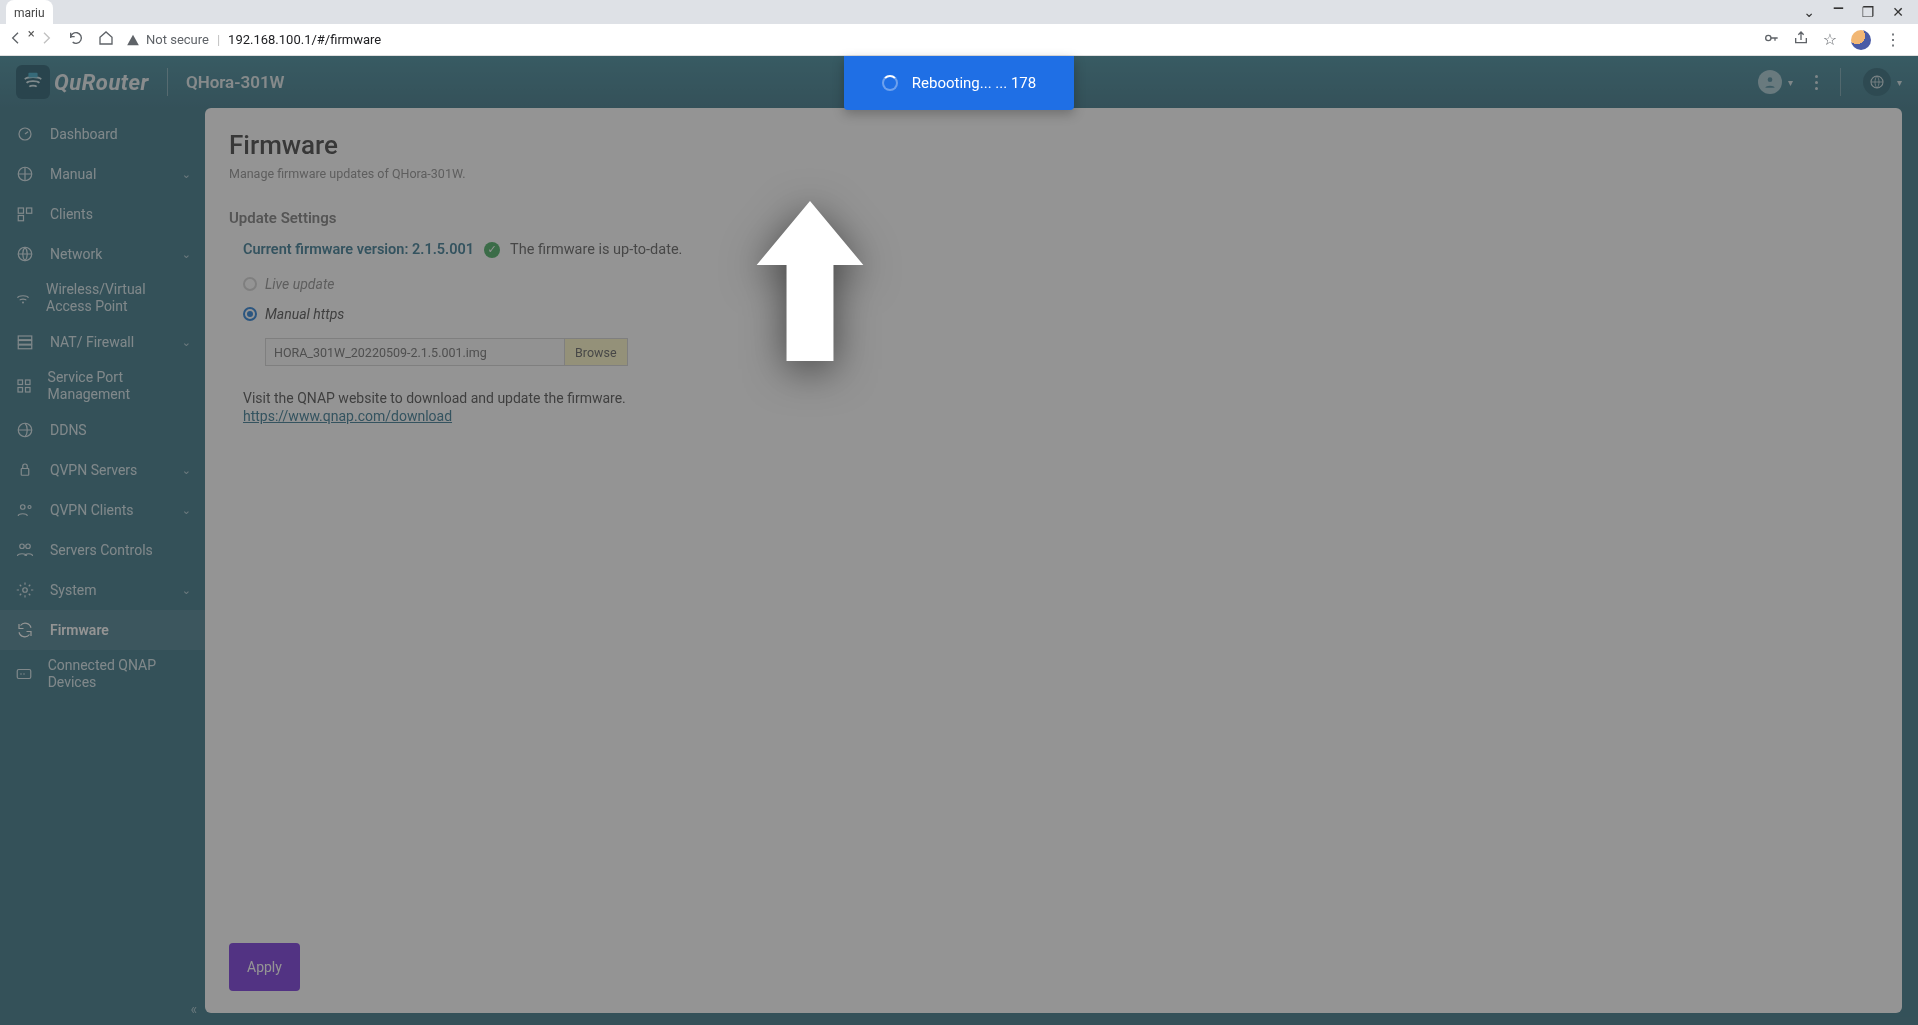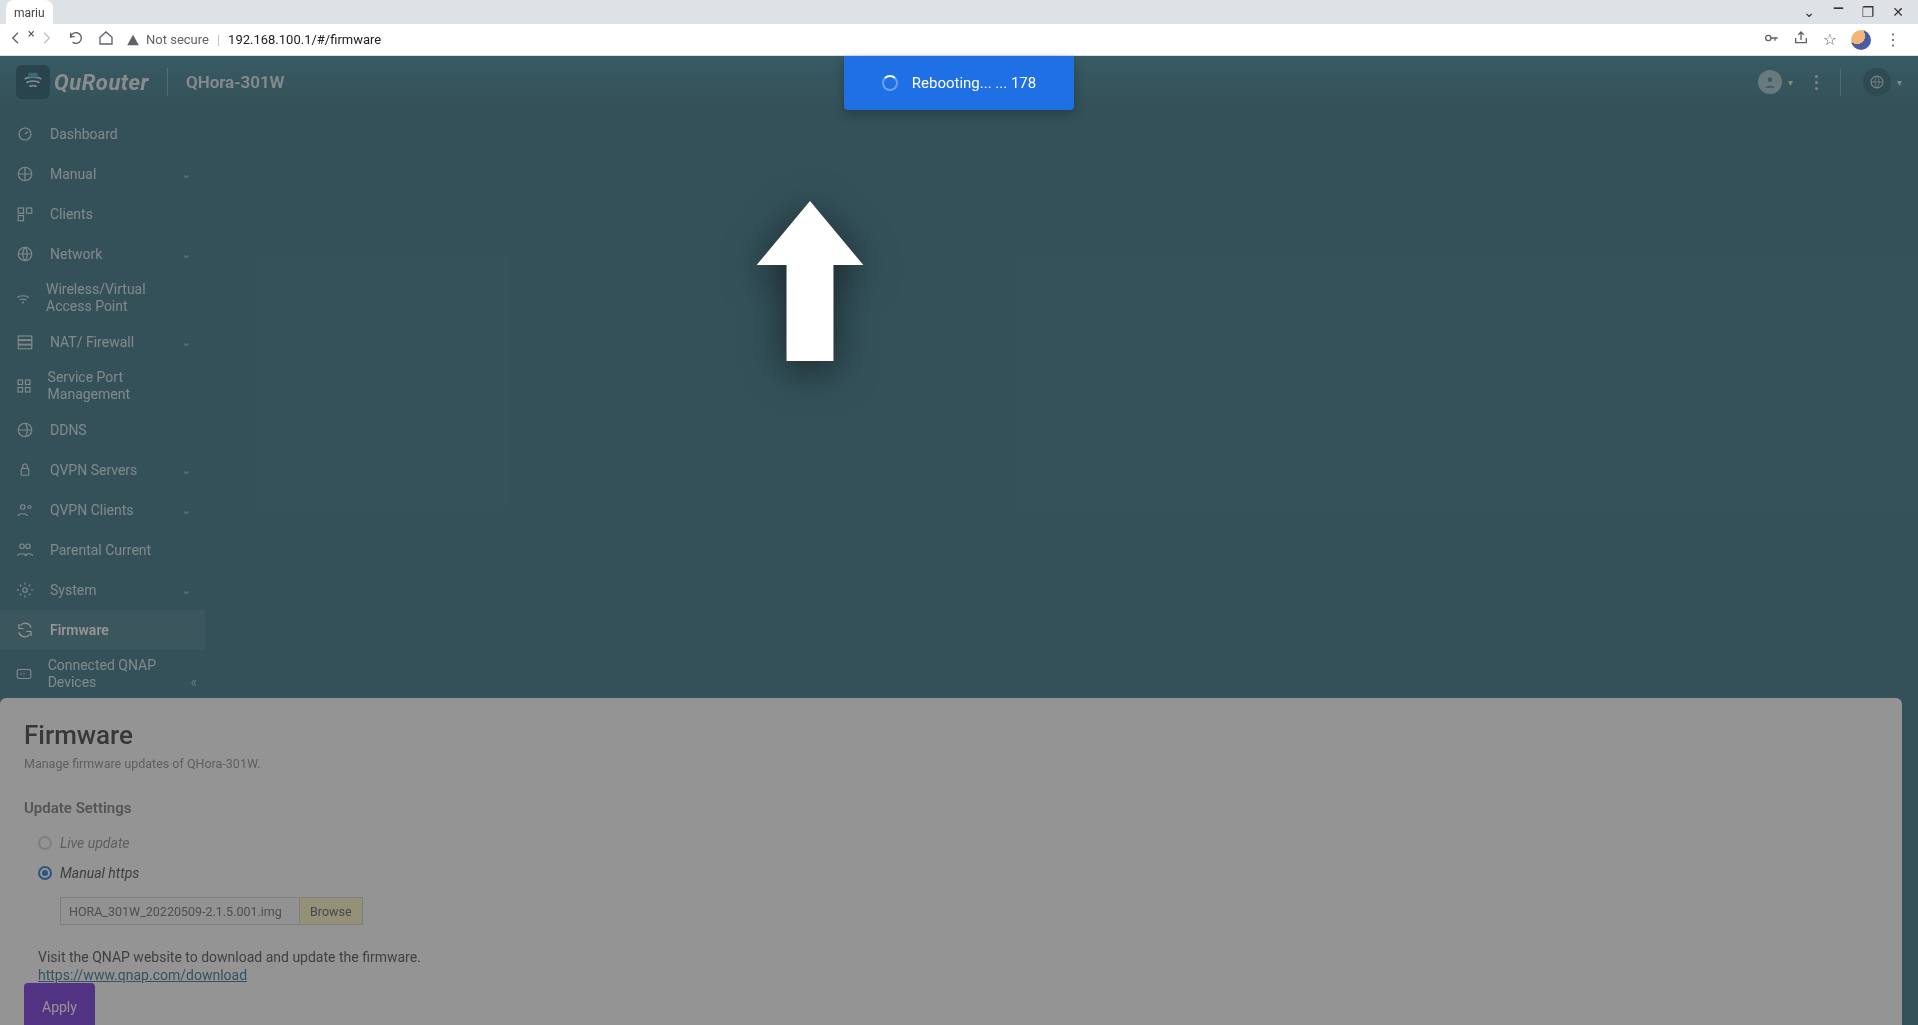--- a/index.html
+++ b/index.html
@@ -36,21 +36,21 @@
   .brand .model { font-size: 17px; font-weight: 600; color: #dfe9eb; }
   .app-header .spacer { flex: 1; }
   .header-right { display: flex; align-items: center; gap: 22px; }
   .user-chip { width: 24px; height: 24px; border-radius: 50%; background: #9fc5cf; display:flex; align-items:center; justify-content:center; }
   .header-right .caret { font-size: 10px; color: #cfe0e4; }
   .hr-group { display:flex; align-items:center; gap:6px; }
   .header-div { width:1px; height:28px; background: rgba(255,255,255,.3); }
   .globe-btn { width: 28px; height: 28px; border-radius: 50%; background: #1e5c6d; display:flex; align-items:center; justify-content:center; }
 
   
-  .body-row { position: absolute; top: 52px; left:0; right:0; bottom:0; display:flex;flex-direction:column; }
+  .body-row { position: absolute; top: 52px; left:0; right:0; bottom:0; display:flex; }
   .sidebar { width: 205px; background: transparent; color: #cfe6ec; padding-top: 6px; position: relative; }
   .side-item { display: flex; align-items: center; height: 40px; padding: 0 14px; gap: 14px; font-size: 14px; color: #d3e4e9; cursor: pointer; }
   .side-item.tall { height: 48px; }
   .side-item.active { background: rgba(255,255,255,.08); color: #fff; font-weight: 600; }
   .side-item .icon-slot { width: 22px; display:flex; justify-content:center; }
   .side-item .icon-slot svg { width: 18px; height: 18px; stroke: currentColor; fill: none; stroke-width: 1.6; }
   .side-item .chev { margin-left: auto; font-size: 11px; color: #a8c6ce; }
   .side-item .multi { line-height: 1.2; }
   .collapse-handle { position: absolute; bottom: 8px; right: 8px; color: #9dbfc7; font-size: 14px; }
 
@@ -63,21 +63,21 @@
   .fw-line { display:flex; align-items:center; gap: 10px; margin-top: 14px; padding-left: 14px; font-size: 14.5px; }
   .fw-line .label { color: #2a6f8a; font-weight: 600; }
   .check-badge { width:16px; height:16px; border-radius:50%; background:#3aa757; color:#fff; display:flex; align-items:center; justify-content:center; font-size:11px; }
   .fw-line .status { color: #555; }
   .radio-row { display:flex; align-items:center; gap: 8px; margin-top: 18px; padding-left: 14px; font-size: 14px; color:#444;font-style:italic; }
   .radio { width:14px; height:14px; border-radius:50%; border:2px solid #bbb; position:relative; }
   .radio.selected { border-color:#1976d2; }
   .radio.selected::after { content:""; position:absolute; inset:2px; border-radius:50%; background:#1976d2; }
   .radio.disabled { border-color:#d0d0d0; }
   .file-row { display:flex; gap:0; margin-top: 16px; padding-left: 36px; }
-  .file-input { width: 240px; height: 28px; border:1px solid #d0d0d0; background:#fafafa; font-size:12.5px; color:#666; padding: 0 8px; display:flex; align-items:center; }
+  .file-input { width: 300px; height: 28px; border:1px solid #d0d0d0; background:#fafafa; font-size:12.5px; color:#666; padding: 0 8px; display:flex; align-items:center; }
   .browse-btn { height:28px; border:1px solid #d0d0d0; border-left:none; background:#fef9c3; font-size:12.5px; color:#555; padding:0 10px; display:flex; align-items:center; cursor:pointer; }
   .help-text { margin-top: 24px; padding-left: 14px; font-size: 14px; color:#444; }
   .help-text a { color:#2a6f8a; text-decoration: underline; display:inline-block; margin-top:2px; }
   .card-footer { margin-top:auto; }
   .apply-btn { background:#6d28d9; color:#fff; border:none; border-radius:4px; height:48px; padding:16px 18px; font-size:14px; cursor:pointer; }
 
   
   .overlay { position:absolute; inset:0; background: rgba(60,60,60,.55); }
   .toast { position:absolute; top:0; left:50%; transform:translateX(-50%); background:#1f6fe5; color:#fff; min-width:230px; height:54px; display:flex; align-items:center; justify-content:center; gap:14px; font-size:15px; border-radius:0 0 4px 4px; box-shadow: 0 4px 12px rgba(0,0,0,.25); }
   .spinner { width:16px; height:16px; border:2px solid rgba(255,255,255,.35); border-top-color:#fff; border-radius:50%; animation: spin 1s linear infinite; }
@@ -306,21 +306,21 @@
           <span class="chev">⌄</span>
         </div>
         <div class="side-item">
           <span class="icon-slot">
             <svg viewBox="0 0 24 24">
               <circle cx="8" cy="7" r="3"></circle>
               <circle cx="16" cy="7" r="3"></circle>
               <path d="M2 20c0-4 12-4 12 0M12 20c0-4 10-4 10 0"></path>
             </svg>
           </span>
-          <span class="">Parental Current</span>
+          <span class="">Servers Controls</span>
         </div>
         <div class="side-item">
           <span class="icon-slot">
             <svg viewBox="0 0 24 24">
               <circle cx="12" cy="12" r="3"></circle>
               <path d="M12 2v3M12 19v3M4 12H1M23 12h-3M5 5l2 2M17 17l2 2M19 5l-2 2M7 17l-2 2"></path>
             </svg>
           </span>
           <span class="">System</span>
           <span class="chev">⌄</span>
@@ -347,20 +347,25 @@
         <div class="collapse-handle">«</div>
       </div>
 
     <div class="main">
       <div class="card">
         <h1>Firmware</h1>
         <div class="subtitle">Manage firmware updates of QHora-301W.</div>
 
         <div class="section-title">Update Settings</div>
 
+        <div class="fw-line">
+          <span class="label">Current firmware version: 2.1.5.001</span>
+          <span class="check-badge">✓</span>
+          <span class="status">The firmware is up-to-date.</span>
+        </div>
 
         <div class="radio-row">
           <span class="radio disabled"></span>
           <span style="color:#888;">Live update</span>
         </div>
 
         <div class="radio-row" style="margin-top:14px;">
           <span class="radio selected"></span>
           <span>Manual https</span>
         </div>

